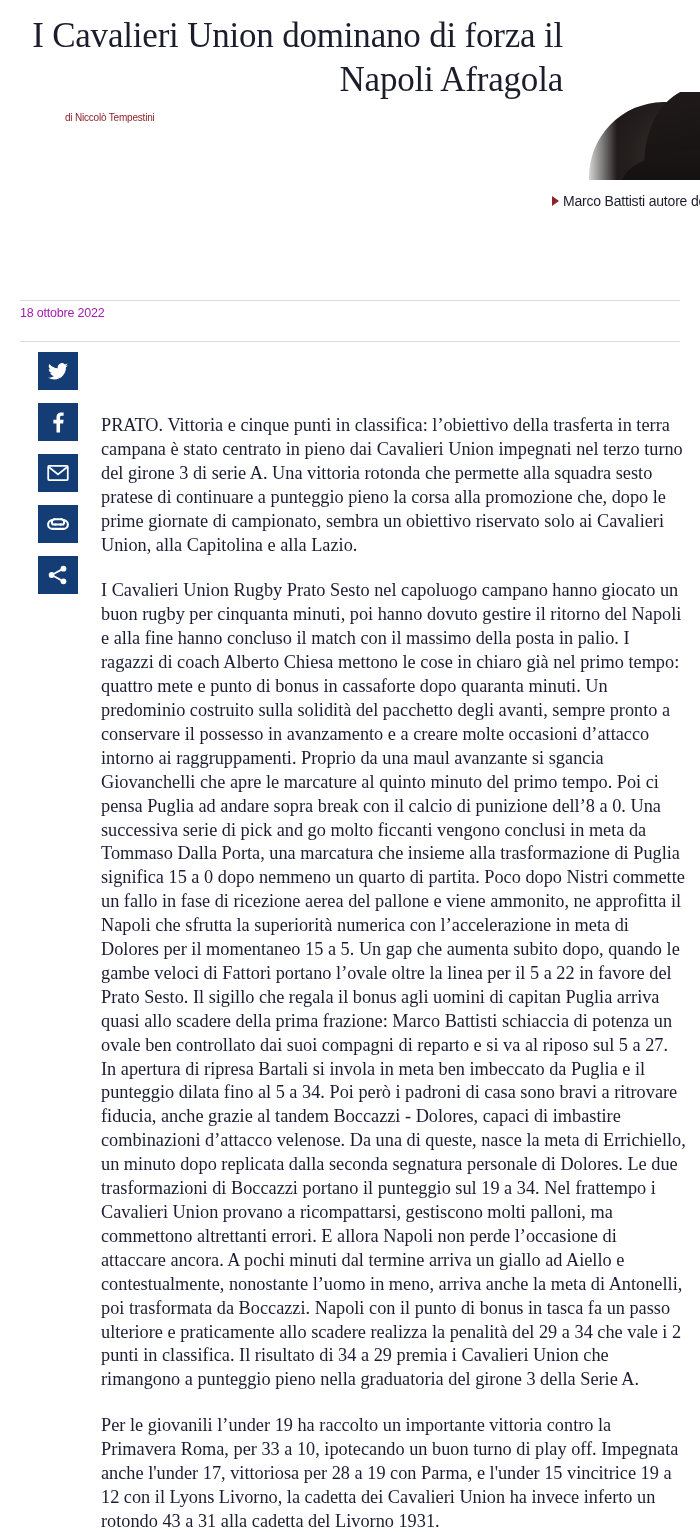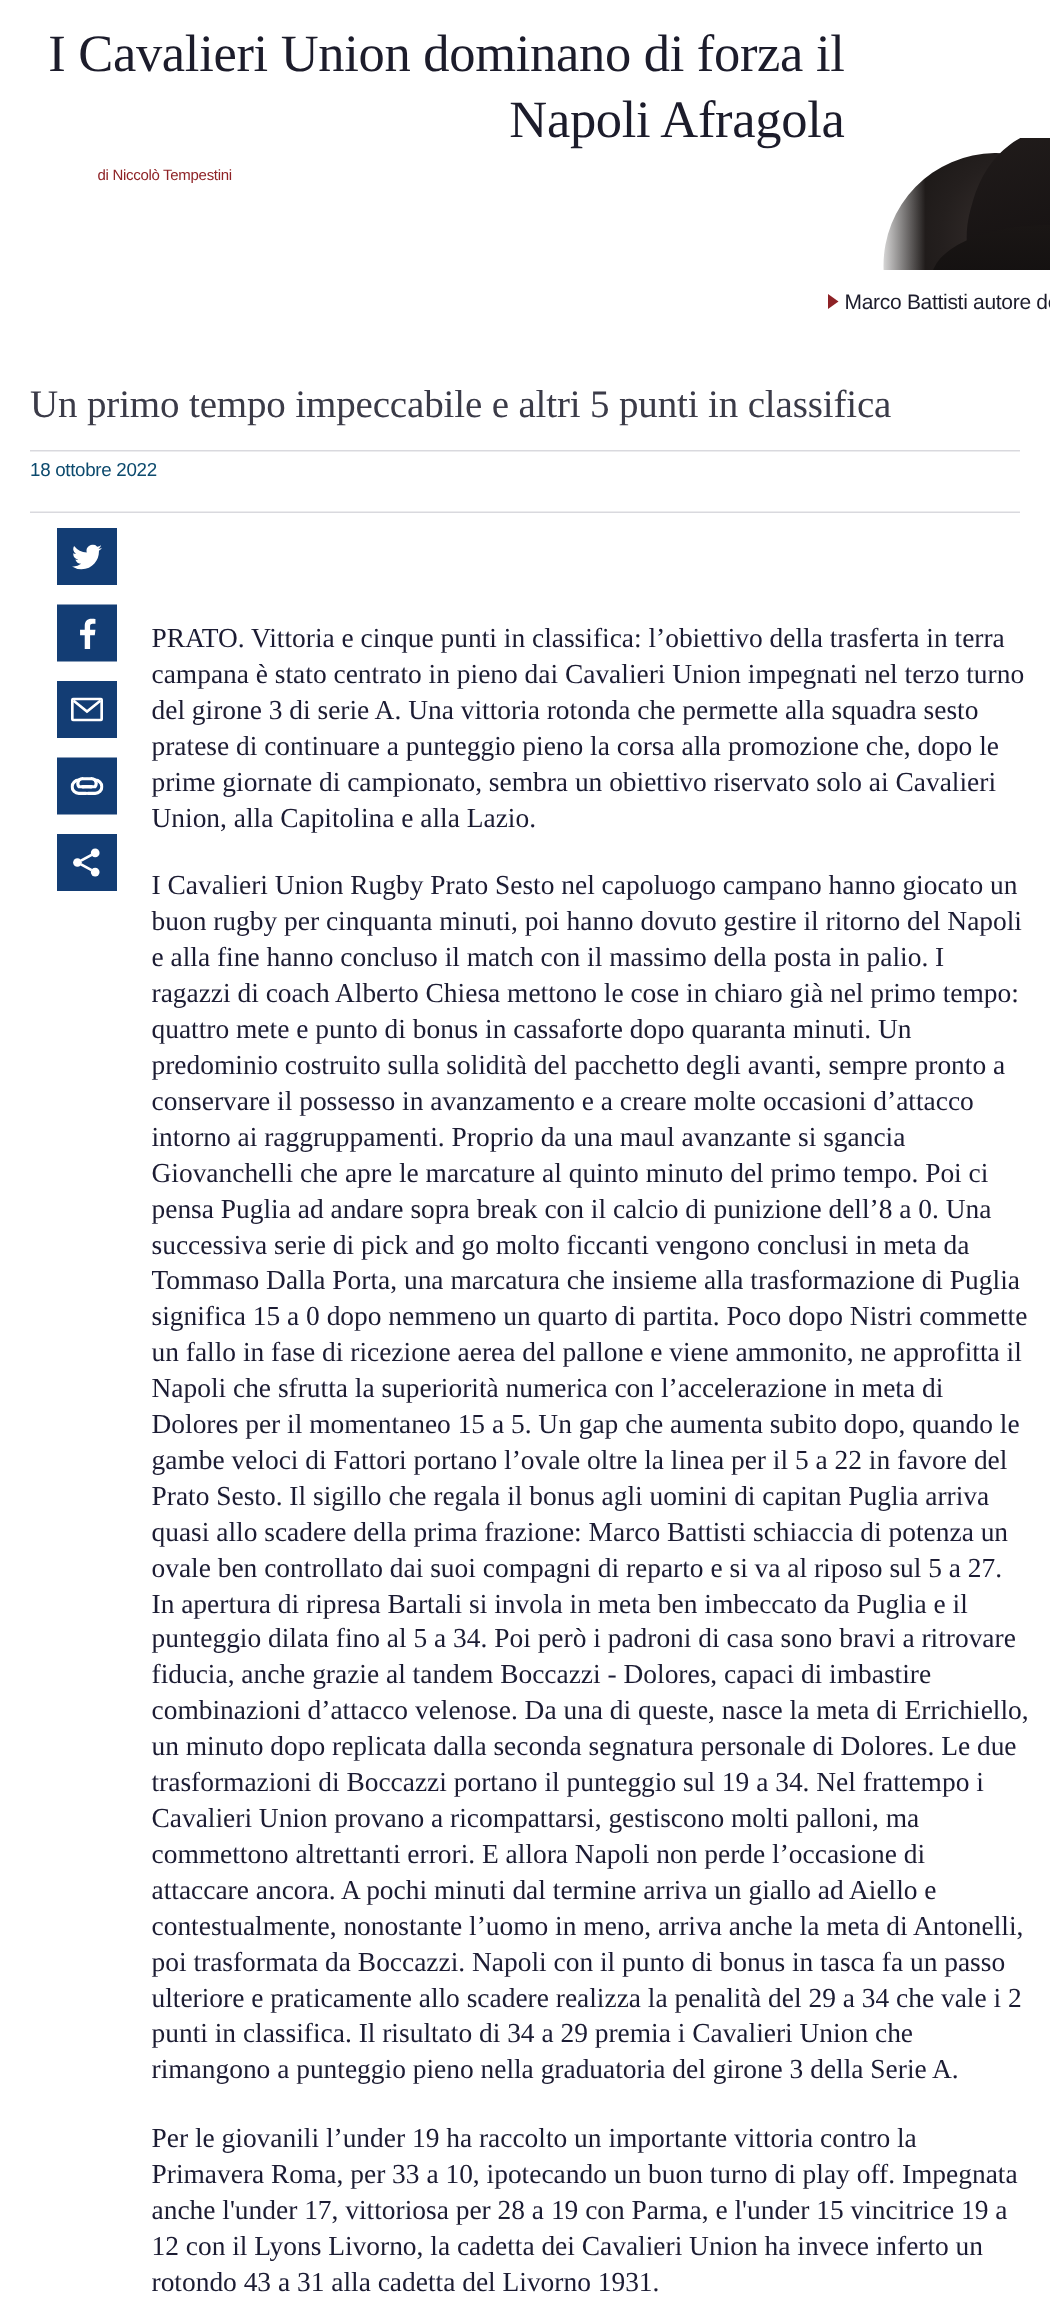--- a/index.html
+++ b/index.html
@@ -168,21 +168,21 @@
   .rule-top  { top: 300px; }
   .rule-bot  { top: 341px; }
 
   .date {
     position: absolute;
     left: 20px;
     top: 306px;
     font-family: "Liberation Sans", sans-serif;
     font-size: 12.5px;
     letter-spacing: -0.2px;
-    color: #0c4a6e;
+    color: #a21caf;
   }
 
   
   .share-rail {
     position: absolute;
     left: 38px;
     top: 352px;
     width: 40px;
     display: flex;
     flex-direction: column;
@@ -235,21 +235,20 @@
       <div class="shoulder"></div>
       <div class="fade-left"></div>
     </div>
 
     <div class="caption-row">
       <span class="caption-bullet"></span>
       <span class="caption-text">Marco Battisti autore de</span>
     </div>
   </div>
 
-  <h2 class="subhead">Un primo tempo impeccabile e altri 5 punti in classifica</h2>
 
   <div class="rule rule-top"></div>
 
   <div class="date">18 ottobre 2022</div>
 
   <div class="rule rule-bot"></div>
 
   <div class="share-rail">
 
     <div class="share-btn">

